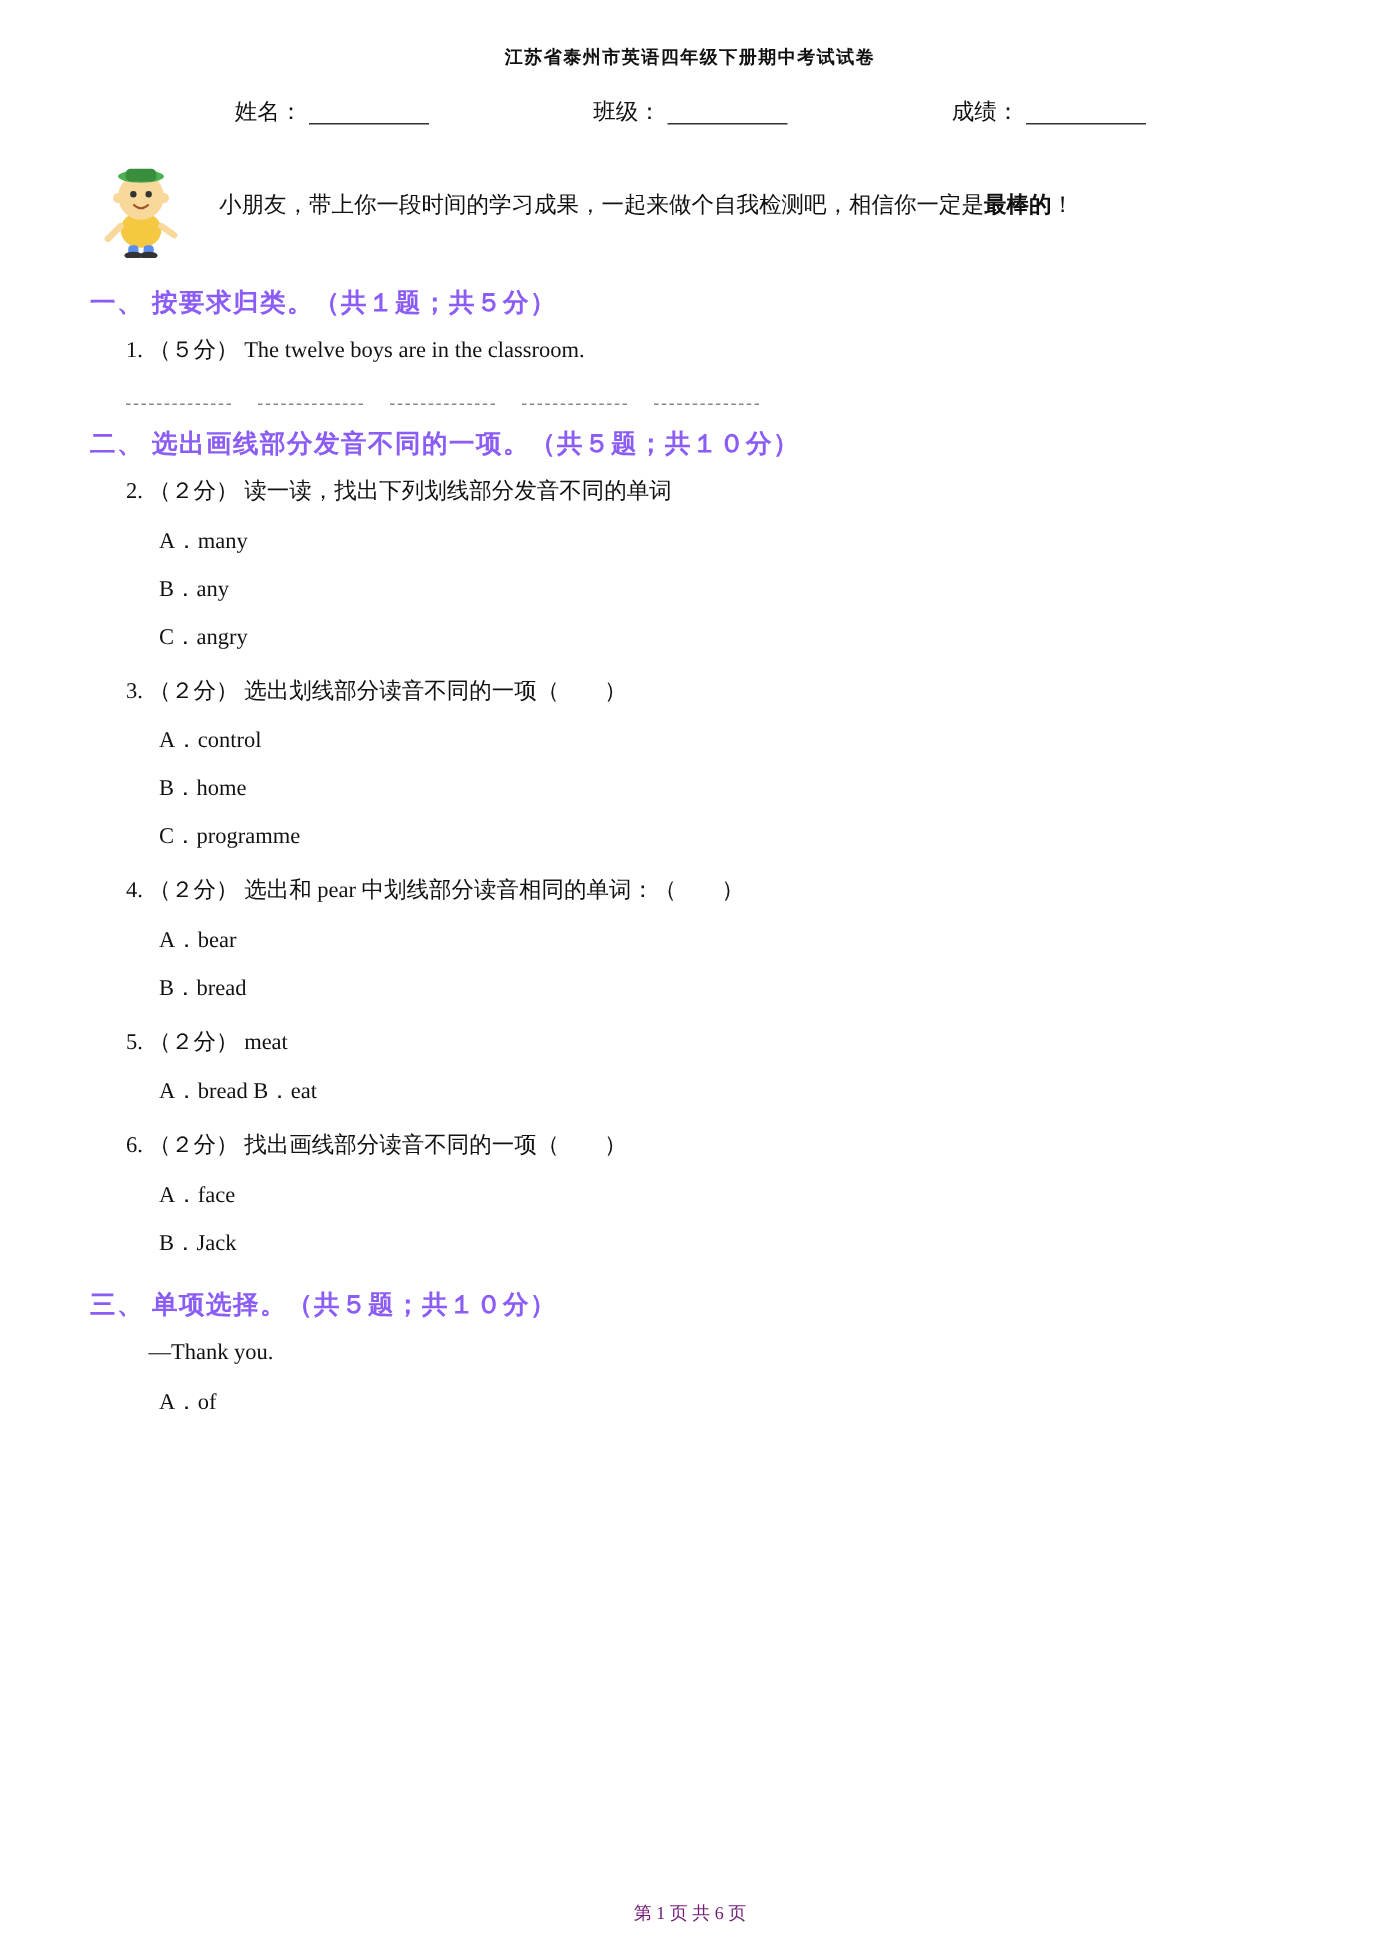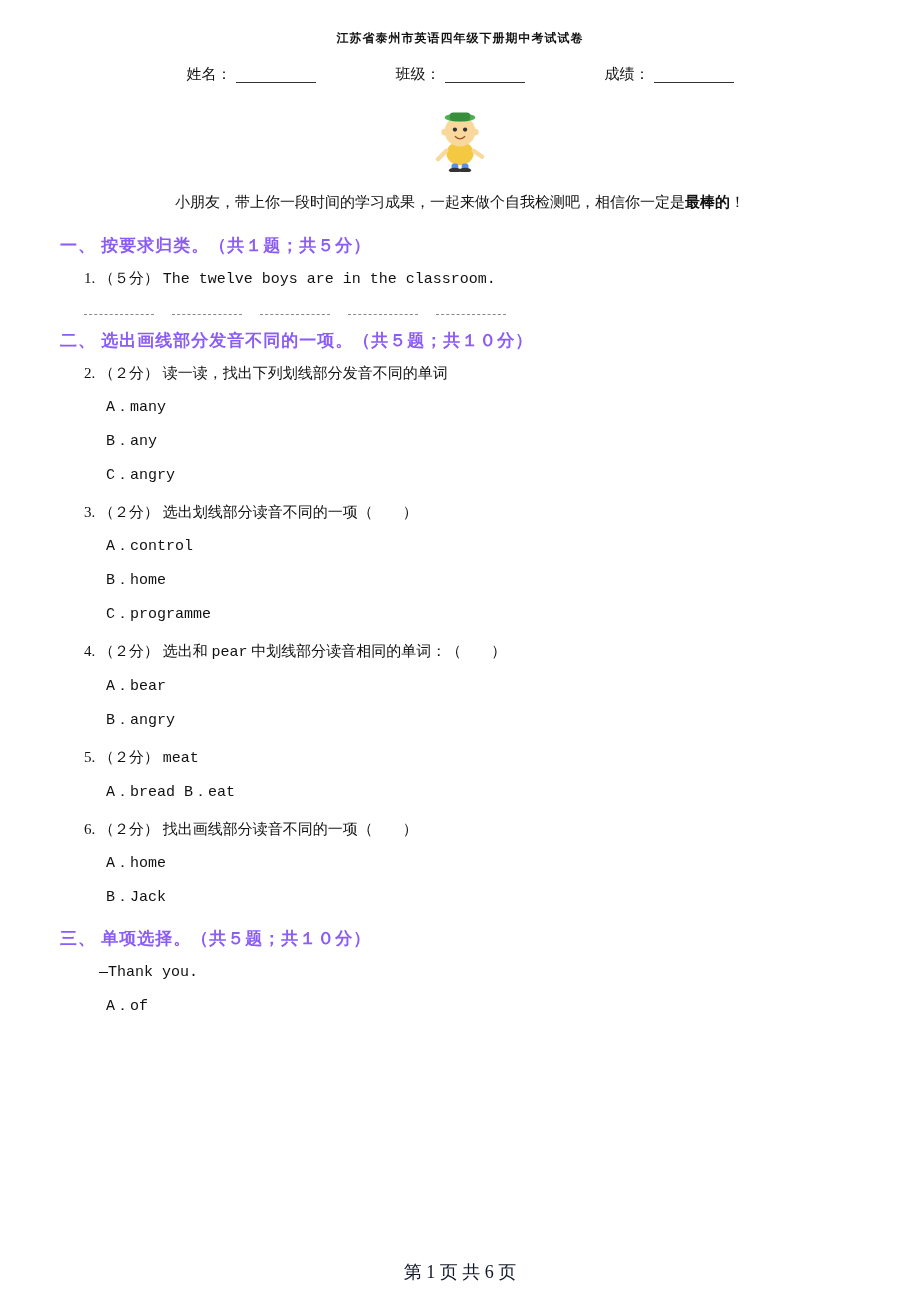--- a/index.html
+++ b/index.html
@@ -16,41 +16,40 @@
     .page-title {
       text-align: center;
       font-size: 12px;
       font-weight: bold;
       margin-bottom: 18px;
       letter-spacing: 1px;
     }
     .info-row {
       display: flex;
       justify-content: center;
-      gap: 80px;
+      gap: 110px;
       margin-bottom: 20px;
       font-size: 15px;
     }
     .info-field {
       display: flex;
       align-items: center;
       gap: 4px;
     }
     .info-line {
       display: inline-block;
       width: 80px;
       border-bottom: 1px solid #333;
       height: 16px;
     }
     .mascot-row {
       display: flex;
       align-items: center;
       gap: 18px;
       margin-bottom: 18px;
-      flex-direction: column;
     }
     .mascot-img {
       width: 68px;
       height: 68px;
       flex-shrink: 0;
     }
     .intro-text {
       font-size: 15px;
       line-height: 1.7;
     }
@@ -88,25 +87,25 @@
       margin-left: 22px;
       margin-bottom: 2px;
       font-size: 15px;
       line-height: 2;
     }
     .page-footer {
       position: absolute;
       bottom: 18px;
       left: 0; right: 0;
       text-align: center;
-      font-size: 18px;
-      color: #0f172a;
+      font-size: 12px;
+      color: #701a75;
     }
     .english-text {
-      font-family: Liberation Mono, monospace;
+      font-family: Liberation Serif, serif;
     }
   </style>
 </head>
 <body>
 
 <div class="page-title">江苏省泰州市英语四年级下册期中考试试卷</div>
 
 <div class="info-row">
   <div class="info-field">
     <span>姓名：</span>
@@ -196,39 +195,39 @@
   <div class="option-line"><span class="english-text">C．programme</span></div>
 </div>
 
 <div class="question-block">
   <div class="question-line">
     <span>4.</span>
     <span>（２分）</span>
     <span> 选出和 <span class="english-text">pear</span> 中划线部分读音相同的单词：（　　）</span>
   </div>
   <div class="option-line"><span class="english-text">A．bear</span></div>
-  <div class="option-line"><span class="english-text">B．angry</span></div>
+  <div class="option-line"><span class="english-text">B．bread</span></div>
 </div>
 
 <div class="question-block">
   <div class="question-line">
     <span>5.</span>
     <span>（２分）</span>
     <span class="english-text"> meat</span>
   </div>
   <div class="option-line"><span class="english-text">A．bread  B．eat</span></div>
 </div>
 
 <div class="question-block">
   <div class="question-line">
     <span>6.</span>
     <span>（２分）</span>
     <span> 找出画线部分读音不同的一项（　　）</span>
   </div>
-  <div class="option-line"><span class="english-text">A．home</span></div>
+  <div class="option-line"><span class="english-text">A．face</span></div>
   <div class="option-line"><span class="english-text">B．Jack</span></div>
 </div>
 
 <div class="section-title">三、 单项选择。（共５题；共１０分）</div>
 
 <div class="question-block">
   <div class="question-line">
     <span class="english-text">　—Thank you.</span>
   </div>
   <div class="option-line"><span class="english-text">A．of</span></div>

